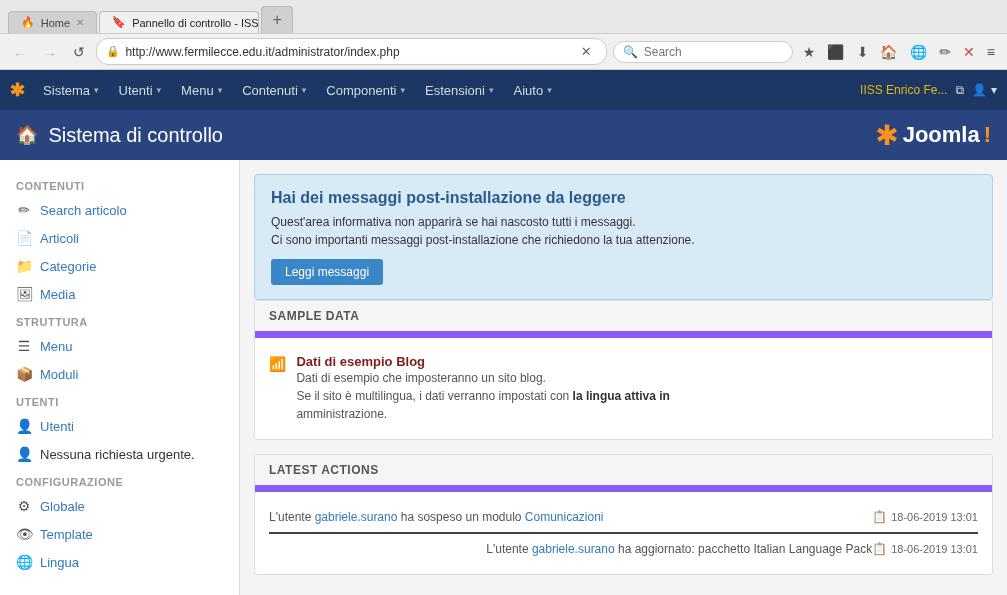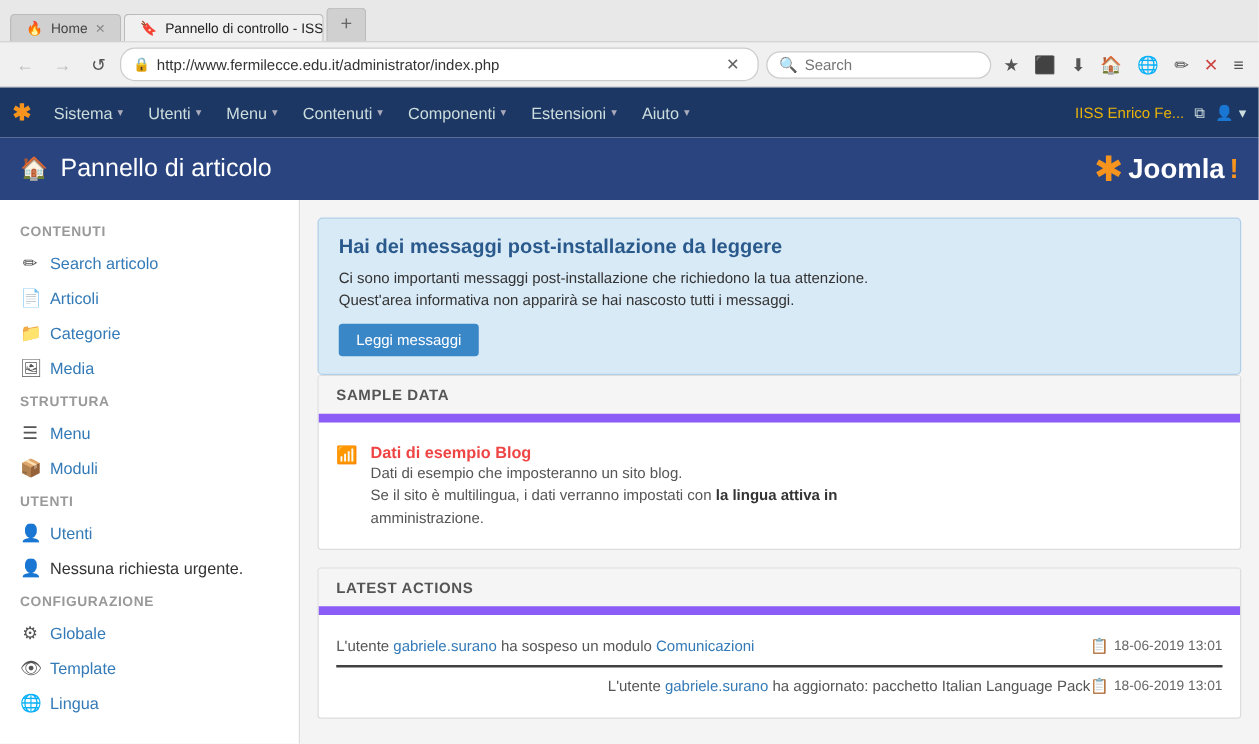--- a/index.html
+++ b/index.html
@@ -275,21 +275,21 @@
     .section-body {
       padding: 10px 14px;
     }
     .sample-item {
       display: flex;
       align-items: flex-start;
       gap: 10px;
       padding: 6px 0;
     }
     .sample-icon { color: #5bc0de; font-size: 14px; margin-top: 2px; }
-    .sample-link { color: #ef4444; text-decoration: none; font-weight: bold; font-size: 13px; }
+    .sample-link { color: #7f1d1d; text-decoration: none; font-weight: bold; font-size: 13px; }
     .sample-desc { font-size: 12px; color: #555; line-height: 1.5; }
     .sample-desc strong { font-weight: bold; color: #333; }
 
     
     .action-row {
       display: flex;
       align-items: center;
       justify-content: space-between;
       padding: 8px 0;
       border-bottom: 2px solid #404040;
@@ -396,21 +396,21 @@
     <div class="topbar-user">
       <span>👤</span>
       <span>▾</span>
     </div>
   </div>
 </div>
 
 <div class="joomla-header">
   <div class="header-left">
     <span class="house-icon">🏠</span>
-    <span style="color:white; font-size:20px;">Pannello di articolo</span>
+    <span style="color:white; font-size:20px;">Sistema di controllo</span>
   </div>
   <div class="joomla-brand">
     <span class="joomla-asterisk">✱</span>
     <span class="joomla-text">Joomla</span>
     <span class="joomla-exclaim">!</span>
   </div>
 </div>
 
 <div class="main-layout">
 
@@ -466,22 +466,22 @@
     <div class="sidebar-item">
       <span class="s-icon">🌐</span>
       <a href="#">Lingua</a>
     </div>
   </div>
 
   <div class="content-area">
 
     <div class="info-box">
       <h3>Hai dei messaggi post-installazione da leggere</h3>
+      <p>Quest'area informativa non apparirà se hai nascosto tutti i messaggi.</p>
       <p>Ci sono importanti messaggi post-installazione che richiedono la tua attenzione.</p>
-      <p>Quest'area informativa non apparirà se hai nascosto tutti i messaggi.</p>
       <button class="btn-blue">Leggi messaggi</button>
     </div>
 
     <div class="section-box">
       <div class="section-header">SAMPLE DATA</div>
       <div class="section-body">
         <div class="sample-item">
           <span class="sample-icon">📶</span>
           <div>
             <a href="#" class="sample-link">Dati di esempio Blog</a>

